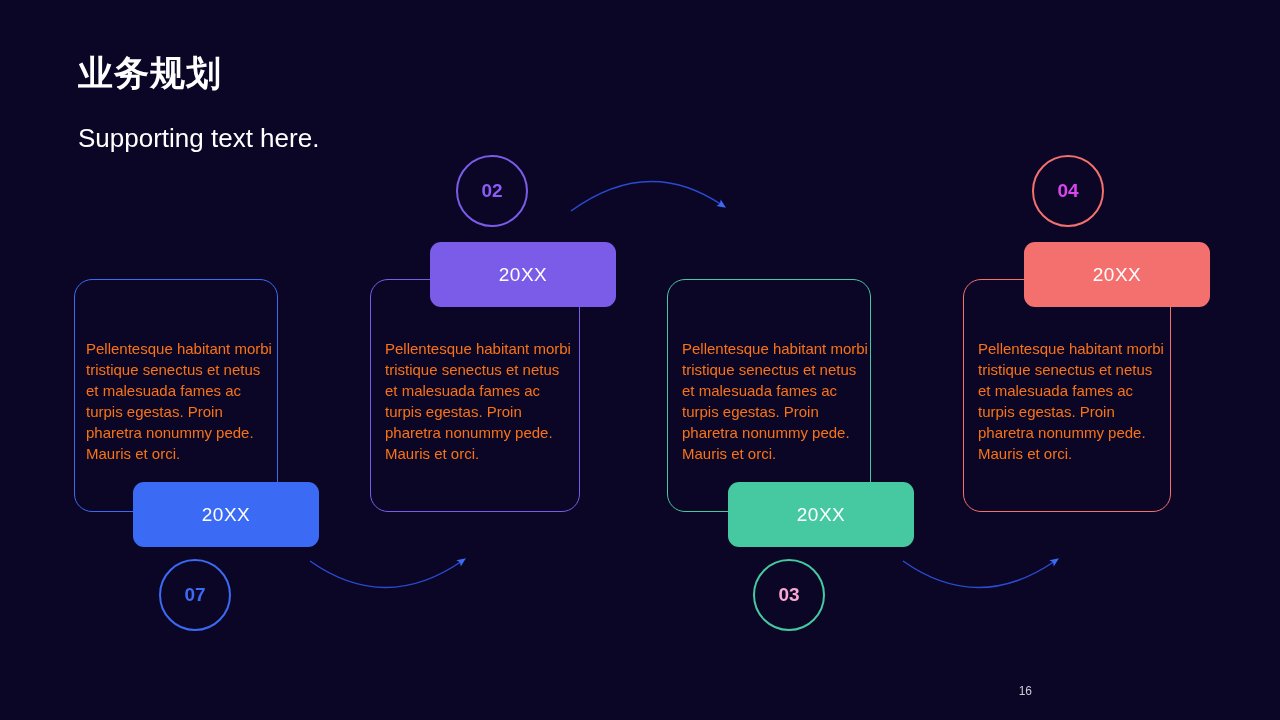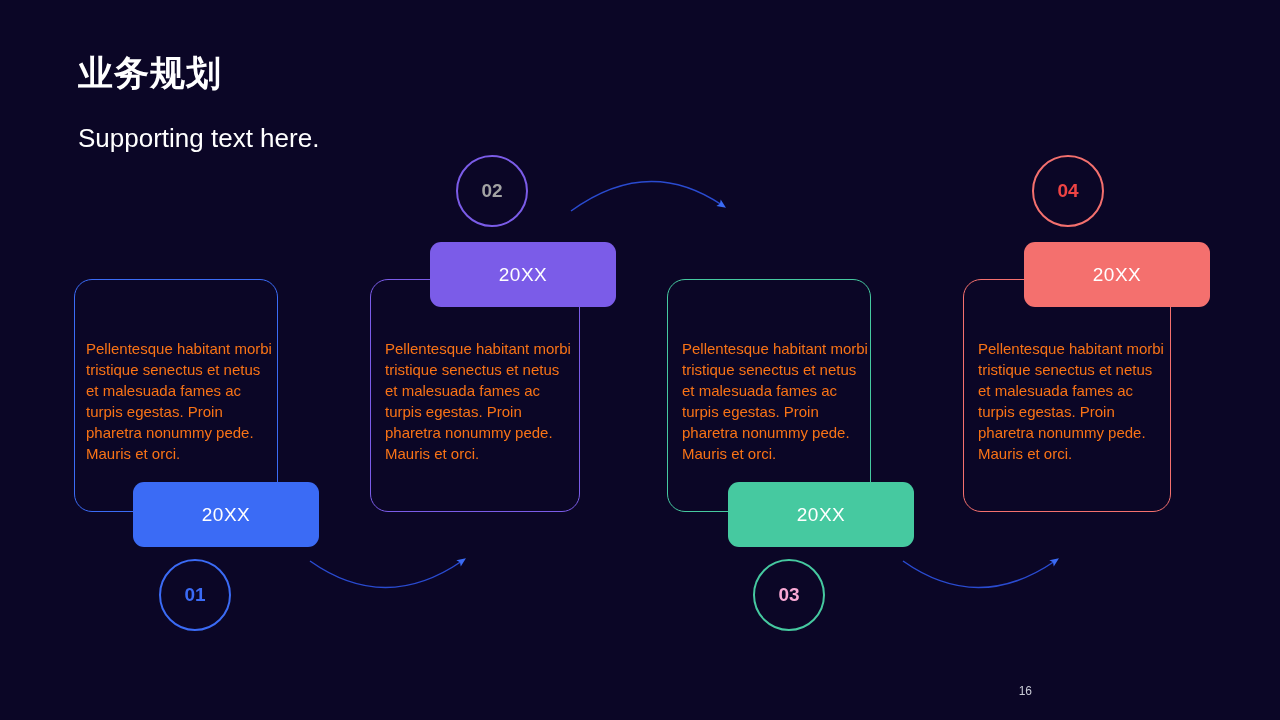--- a/index.html
+++ b/index.html
@@ -137,34 +137,34 @@
   <div class="column">
     <div class="outline-box" style="left:74px; top:279px; width:204px; height:233px; border-color:#3b6bf5;"></div>
 
     <div class="body-text" style="left:86px; top:338px;">Pellentesque habitant morbi tristique senectus et netus et malesuada fames ac turpis egestas. Proin pharetra nonummy pede. Mauris et orci.</div>
 
     <div class="year-card" style="left:133px; top:482px; background:#3b6bf5;">
       <span>20XX</span>
     </div>
 
     <div class="step-circle" style="left:159px; top:559px; border-color:#3b6bf5; color:#3b6bf5;">
-      <span>01</span>
+      <span>07</span>
     </div>
   </div>
 
   <div class="column">
     <div class="outline-box" style="left:370px; top:279px; width:210px; height:233px; border-color:#7b5ce8;"></div>
 
     <div class="body-text" style="left:385px; top:338px;">Pellentesque habitant morbi tristique senectus et netus et malesuada fames ac turpis egestas. Proin pharetra nonummy pede. Mauris et orci.</div>
 
     <div class="year-card" style="left:430px; top:242px; background:#7b5ce8;">
       <span>20XX</span>
     </div>
 
-    <div class="step-circle" style="left:456px; top:155px; border-color:#7b5ce8; color:#a3a3a3;">
+    <div class="step-circle" style="left:456px; top:155px; border-color:#7b5ce8; color:#8b5cf6;">
       <span>02</span>
     </div>
   </div>
 
   <div class="column">
     <div class="outline-box" style="left:667px; top:279px; width:204px; height:233px; border-color:#46c9a0;"></div>
 
     <div class="body-text" style="left:682px; top:338px;">Pellentesque habitant morbi tristique senectus et netus et malesuada fames ac turpis egestas. Proin pharetra nonummy pede. Mauris et orci.</div>
 
     <div class="year-card" style="left:728px; top:482px; background:#46c9a0;">
@@ -178,20 +178,20 @@
 
   <div class="column">
     <div class="outline-box" style="left:963px; top:279px; width:208px; height:233px; border-color:#f4706e;"></div>
 
     <div class="body-text" style="left:978px; top:338px;">Pellentesque habitant morbi tristique senectus et netus et malesuada fames ac turpis egestas. Proin pharetra nonummy pede. Mauris et orci.</div>
 
     <div class="year-card" style="left:1024px; top:242px; background:#f4706e;">
       <span>20XX</span>
     </div>
 
-    <div class="step-circle" style="left:1032px; top:155px; border-color:#f4706e; color:#ef4444;">
+    <div class="step-circle" style="left:1032px; top:155px; border-color:#f4706e; color:#d946ef;">
       <span>04</span>
     </div>
   </div>
 
   <div id="page-number">16</div>
 
 </div>
 
 </body></html>

